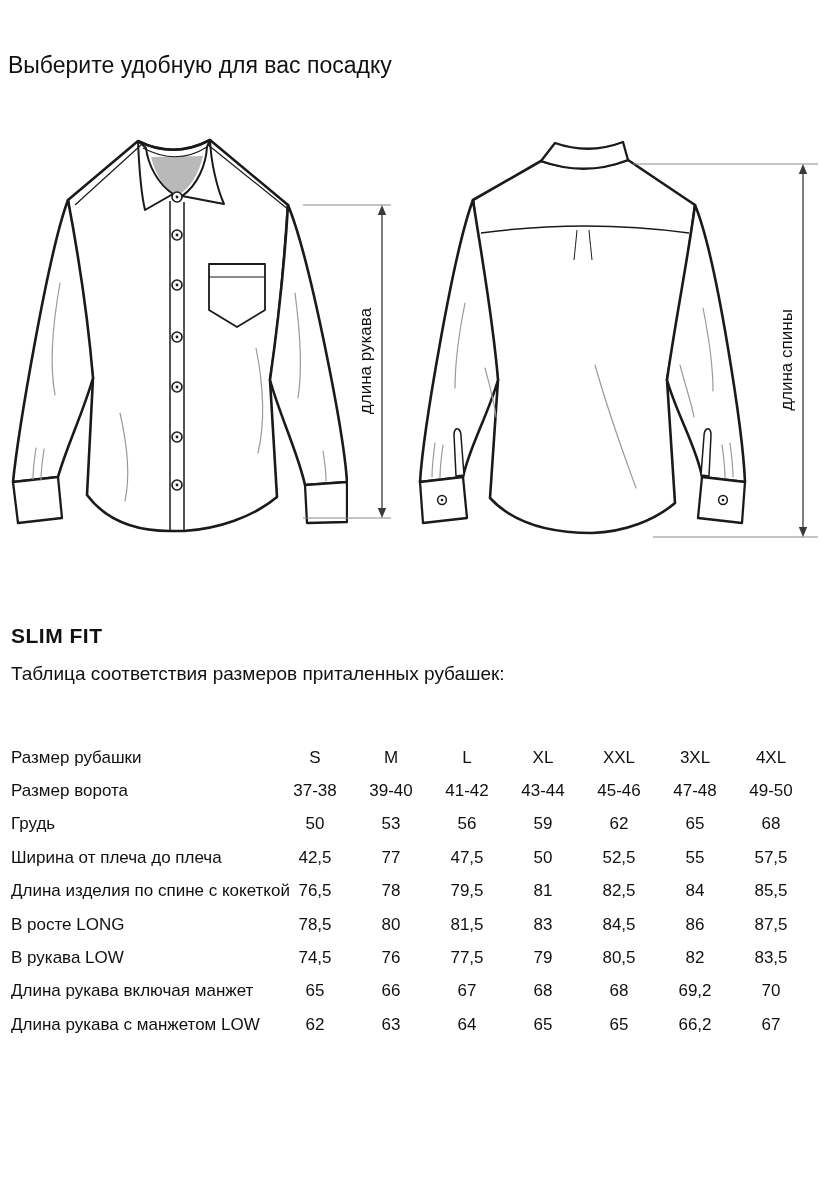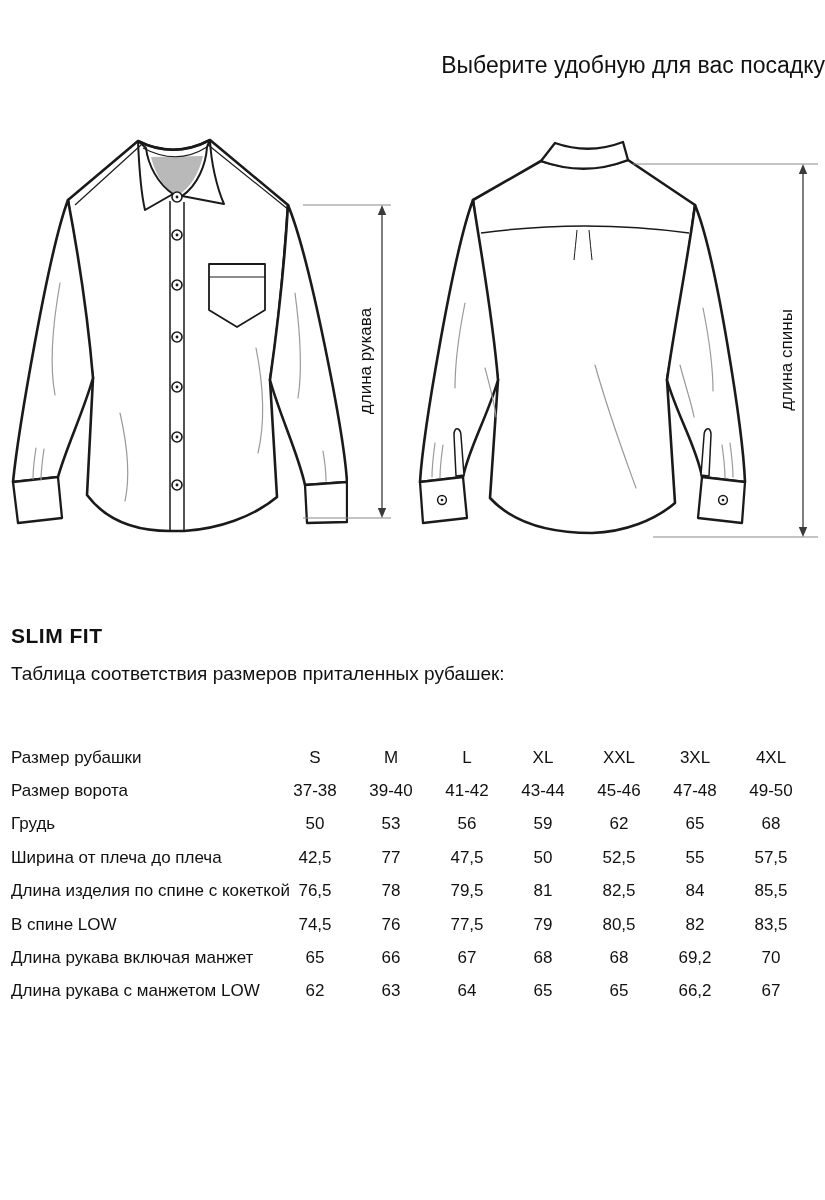--- a/index.html
+++ b/index.html
@@ -7,21 +7,21 @@
     --dim-line:#8a8a8a;
     --collar-fill:#b9b9b9;
     --fold:#9a9a9a;
   }
   html,body{margin:0;padding:0;background:#fff;}
   .page{
     position:relative;width:825px;height:1200px;background:#fff;overflow:hidden;
     font-family:"Liberation Sans","DejaVu Sans",sans-serif;color:#000;
   }
   .title{
-    position:absolute;top:51px;left:0;right:0;text-align:right;
+    position:absolute;top:51px;left:0;right:0;text-align:left;
     font-size:23px;line-height:28px;color:#111;margin-left:8px;
   }
   .shirt-svg{position:absolute;}
   .front-svg{left:8px;top:133px;}
   .back-svg{left:405px;top:133px;}
   .dims-svg{position:absolute;left:0;top:130px;}
   .dim-label{
     position:absolute;width:130px;height:18px;text-align:center;
     font-size:17px;line-height:18px;color:#111;
     transform:rotate(-90deg);
@@ -239,21 +239,31 @@
           <td class="lbl">Длина изделия по спине с кокеткой</td>
           <td class="val">76,5</td>
           <td class="val">78</td>
           <td class="val">79,5</td>
           <td class="val">81</td>
           <td class="val">82,5</td>
           <td class="val">84</td>
           <td class="val">85,5</td>
         </tr>
         <tr>
-          <td class="lbl">В спине LOW</td>
+          <td class="lbl">В росте LONG</td>
+          <td class="val">78,5</td>
+          <td class="val">80</td>
+          <td class="val">81,5</td>
+          <td class="val">83</td>
+          <td class="val">84,5</td>
+          <td class="val">86</td>
+          <td class="val">87,5</td>
+        </tr>
+        <tr>
+          <td class="lbl">В рукава LOW</td>
           <td class="val">74,5</td>
           <td class="val">76</td>
           <td class="val">77,5</td>
           <td class="val">79</td>
           <td class="val">80,5</td>
           <td class="val">82</td>
           <td class="val">83,5</td>
         </tr>
         <tr>
           <td class="lbl">Длина рукава включая манжет</td>

